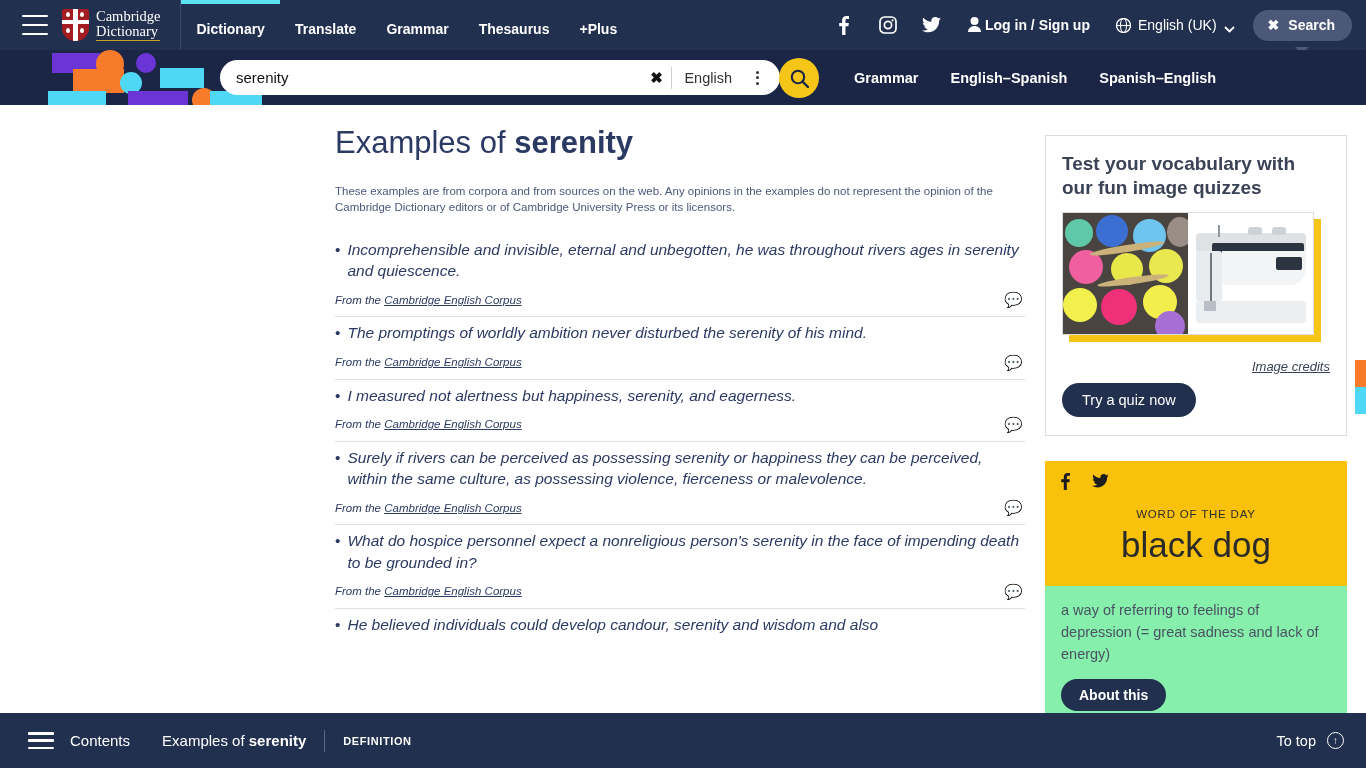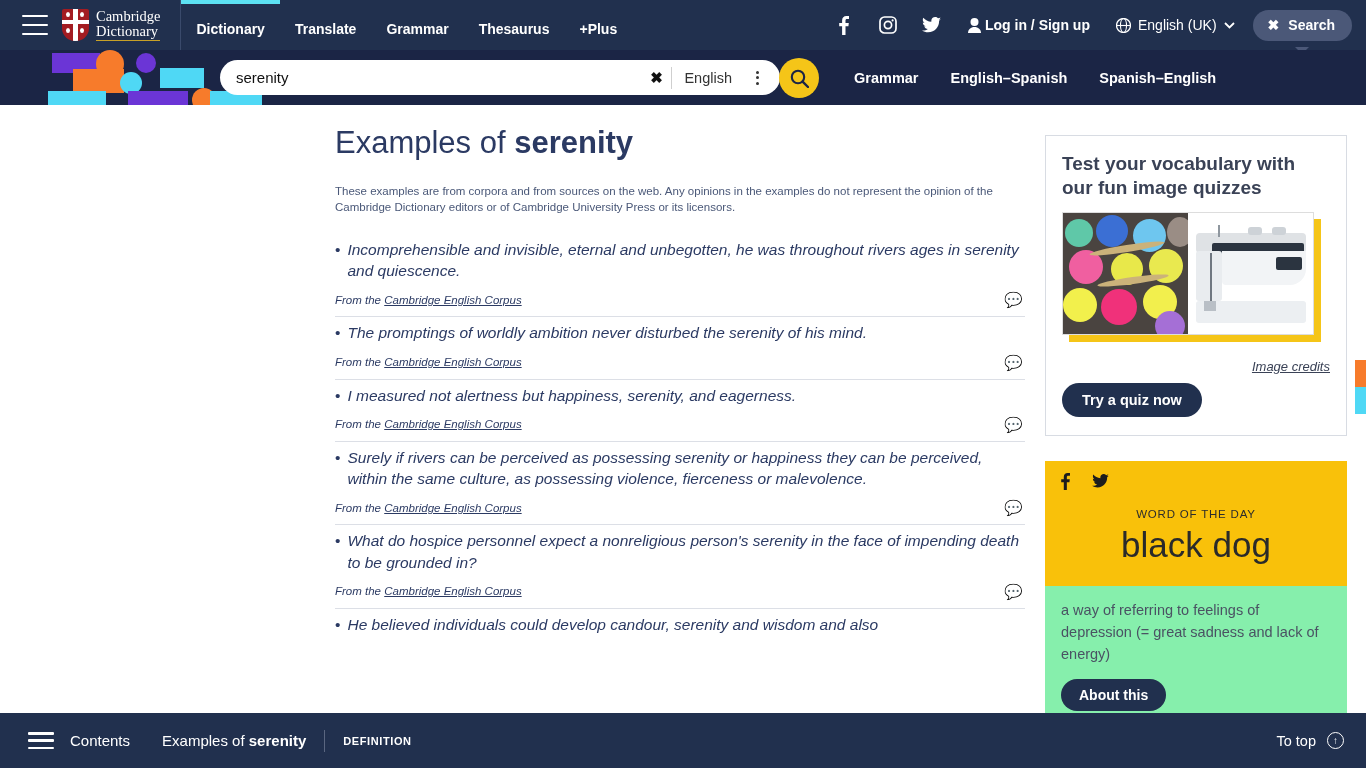--- a/index.html
+++ b/index.html
@@ -70,25 +70,25 @@
 
   .topright {
     margin-left: auto; display: flex; align-items: center;
     height: 50px; padding-right: 14px; gap: 0;
   }
   .sicon {
     width: 44px; height: 50px; display: flex; align-items: center; justify-content: center;
     color: #fff; cursor: pointer;
   }
   .login {
-    color: #fff; font-size: 14px; font-weight: bold; display: flex; align-items: center;
+    color: #fff; font-size: 14px; font-weight: bold; display: flex; 
     gap: 4px; padding: 0 14px; cursor: pointer; white-space: nowrap;
   }
   .langsel {
-    color: #fff; font-size: 14px; display: flex; align-items: center;
+    color: #fff; font-size: 14px; display: flex; align-items: flex-end;
     gap: 7px; padding: 0 12px; cursor: pointer; white-space: nowrap;
   }
   .searchbtn {
     background: #4b5878; color: #fff; font-size: 14px; font-weight: bold;
     border-radius: 18px; padding: 7px 17px 8px 15px;
     display: flex; align-items: center; gap: 9px; cursor: pointer;
     position: relative; margin-left: 6px;
   }
   .searchbtn::after {
     content: ""; position: absolute; left: 50%; margin-left: -7px; bottom: -13px;
@@ -195,21 +195,21 @@
   .palette span { position: absolute; border-radius: 50%; }
   .brush1, .brush2 { position: absolute; border-radius: 1px; }
   .machine {
     width: 126px; height: 100%; background: #fff; position: relative; overflow: hidden;
   }
   .imgcredits {
     text-align: right; font-size: 13px; font-style: italic; color: #3a4256;
     text-decoration: underline; margin-top: 24px; cursor: pointer;
   }
   .tryquiz {
-    display: inline-block; background: #21304e; color: #fff; font-weight: bold;
+    display: inline-block; background: #21304e; color: #fff; font-weight: normal;
     font-size: 14.5px; border-radius: 18px; padding: 9px 20px; margin-top: 9px;
     cursor: pointer;
   }
   .sidesquares { position: absolute; right: -36px; top: 224px; width: 27px; }
   .sq-orange { width: 27px; height: 27px; background: #f77b2b; }
   .sq-cyan { width: 27px; height: 27px; background: #4fd8f5; }
 
   .wotd { margin-top: 25px; }
   .wotd-yellow { background: #f9c10a; padding: 12px 16px 22px 16px; position: relative; }
   .wotd-social { display: flex; gap: 22px; align-items: center; color: #1d1d1d; }

